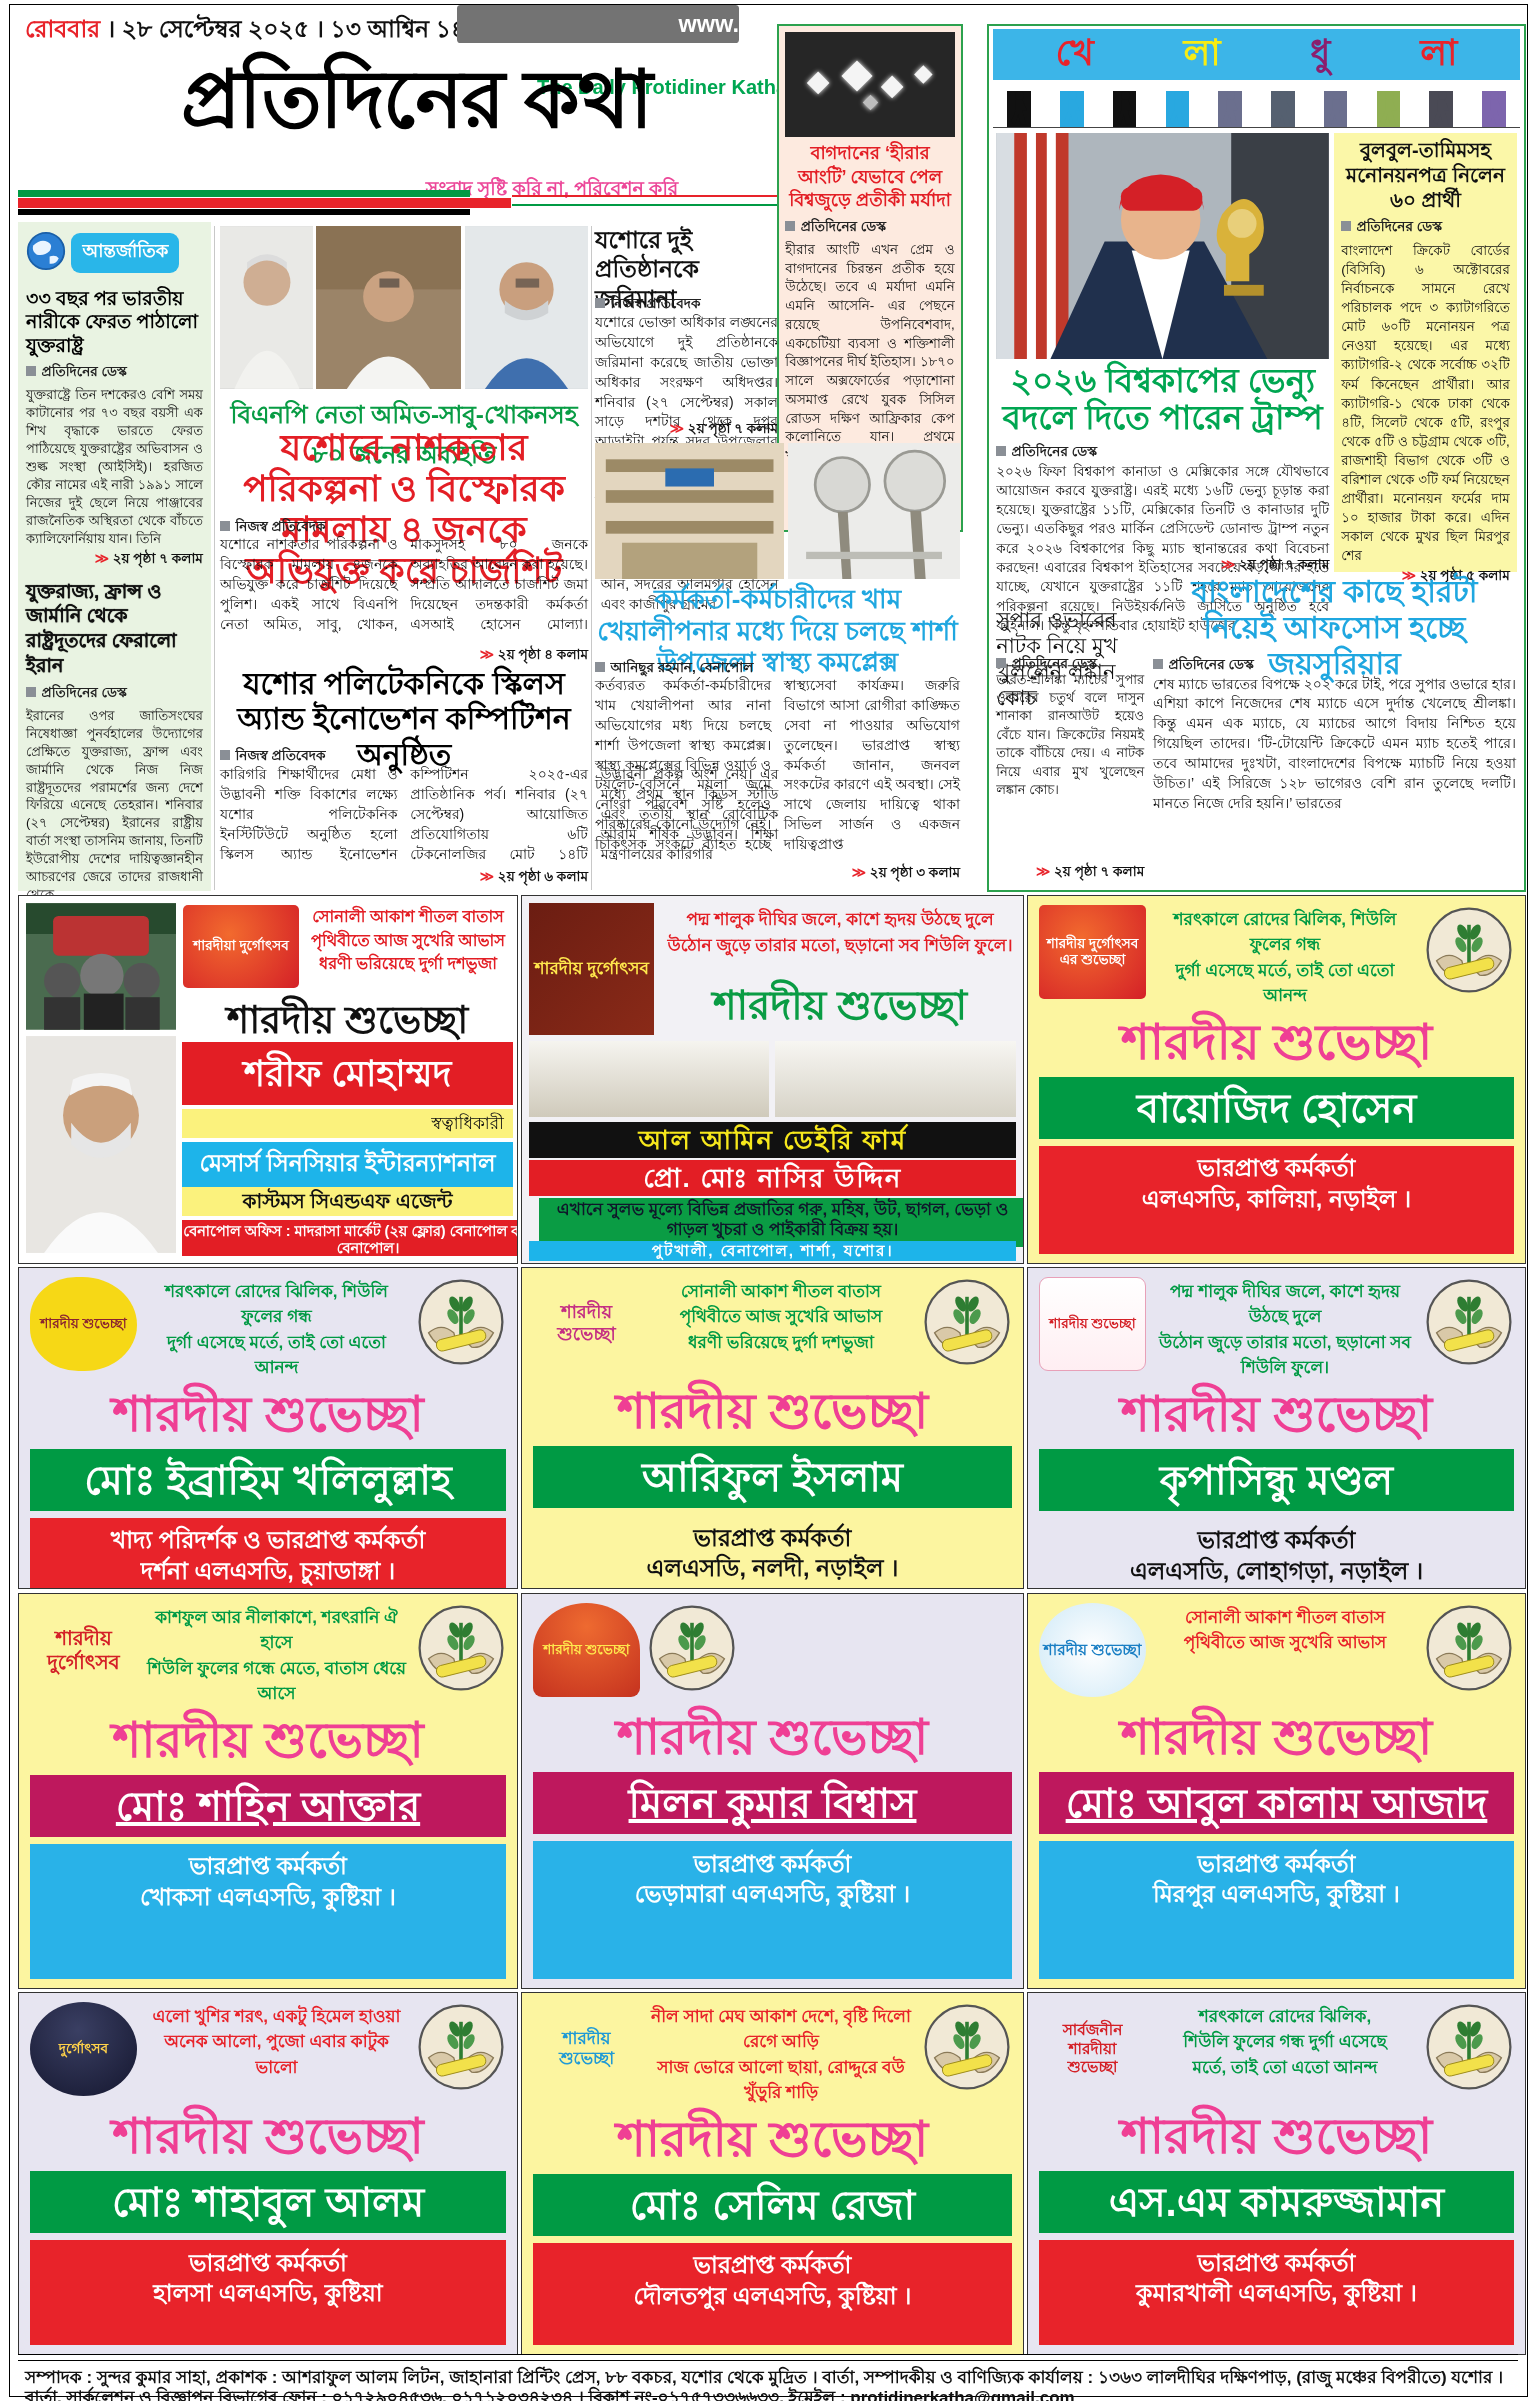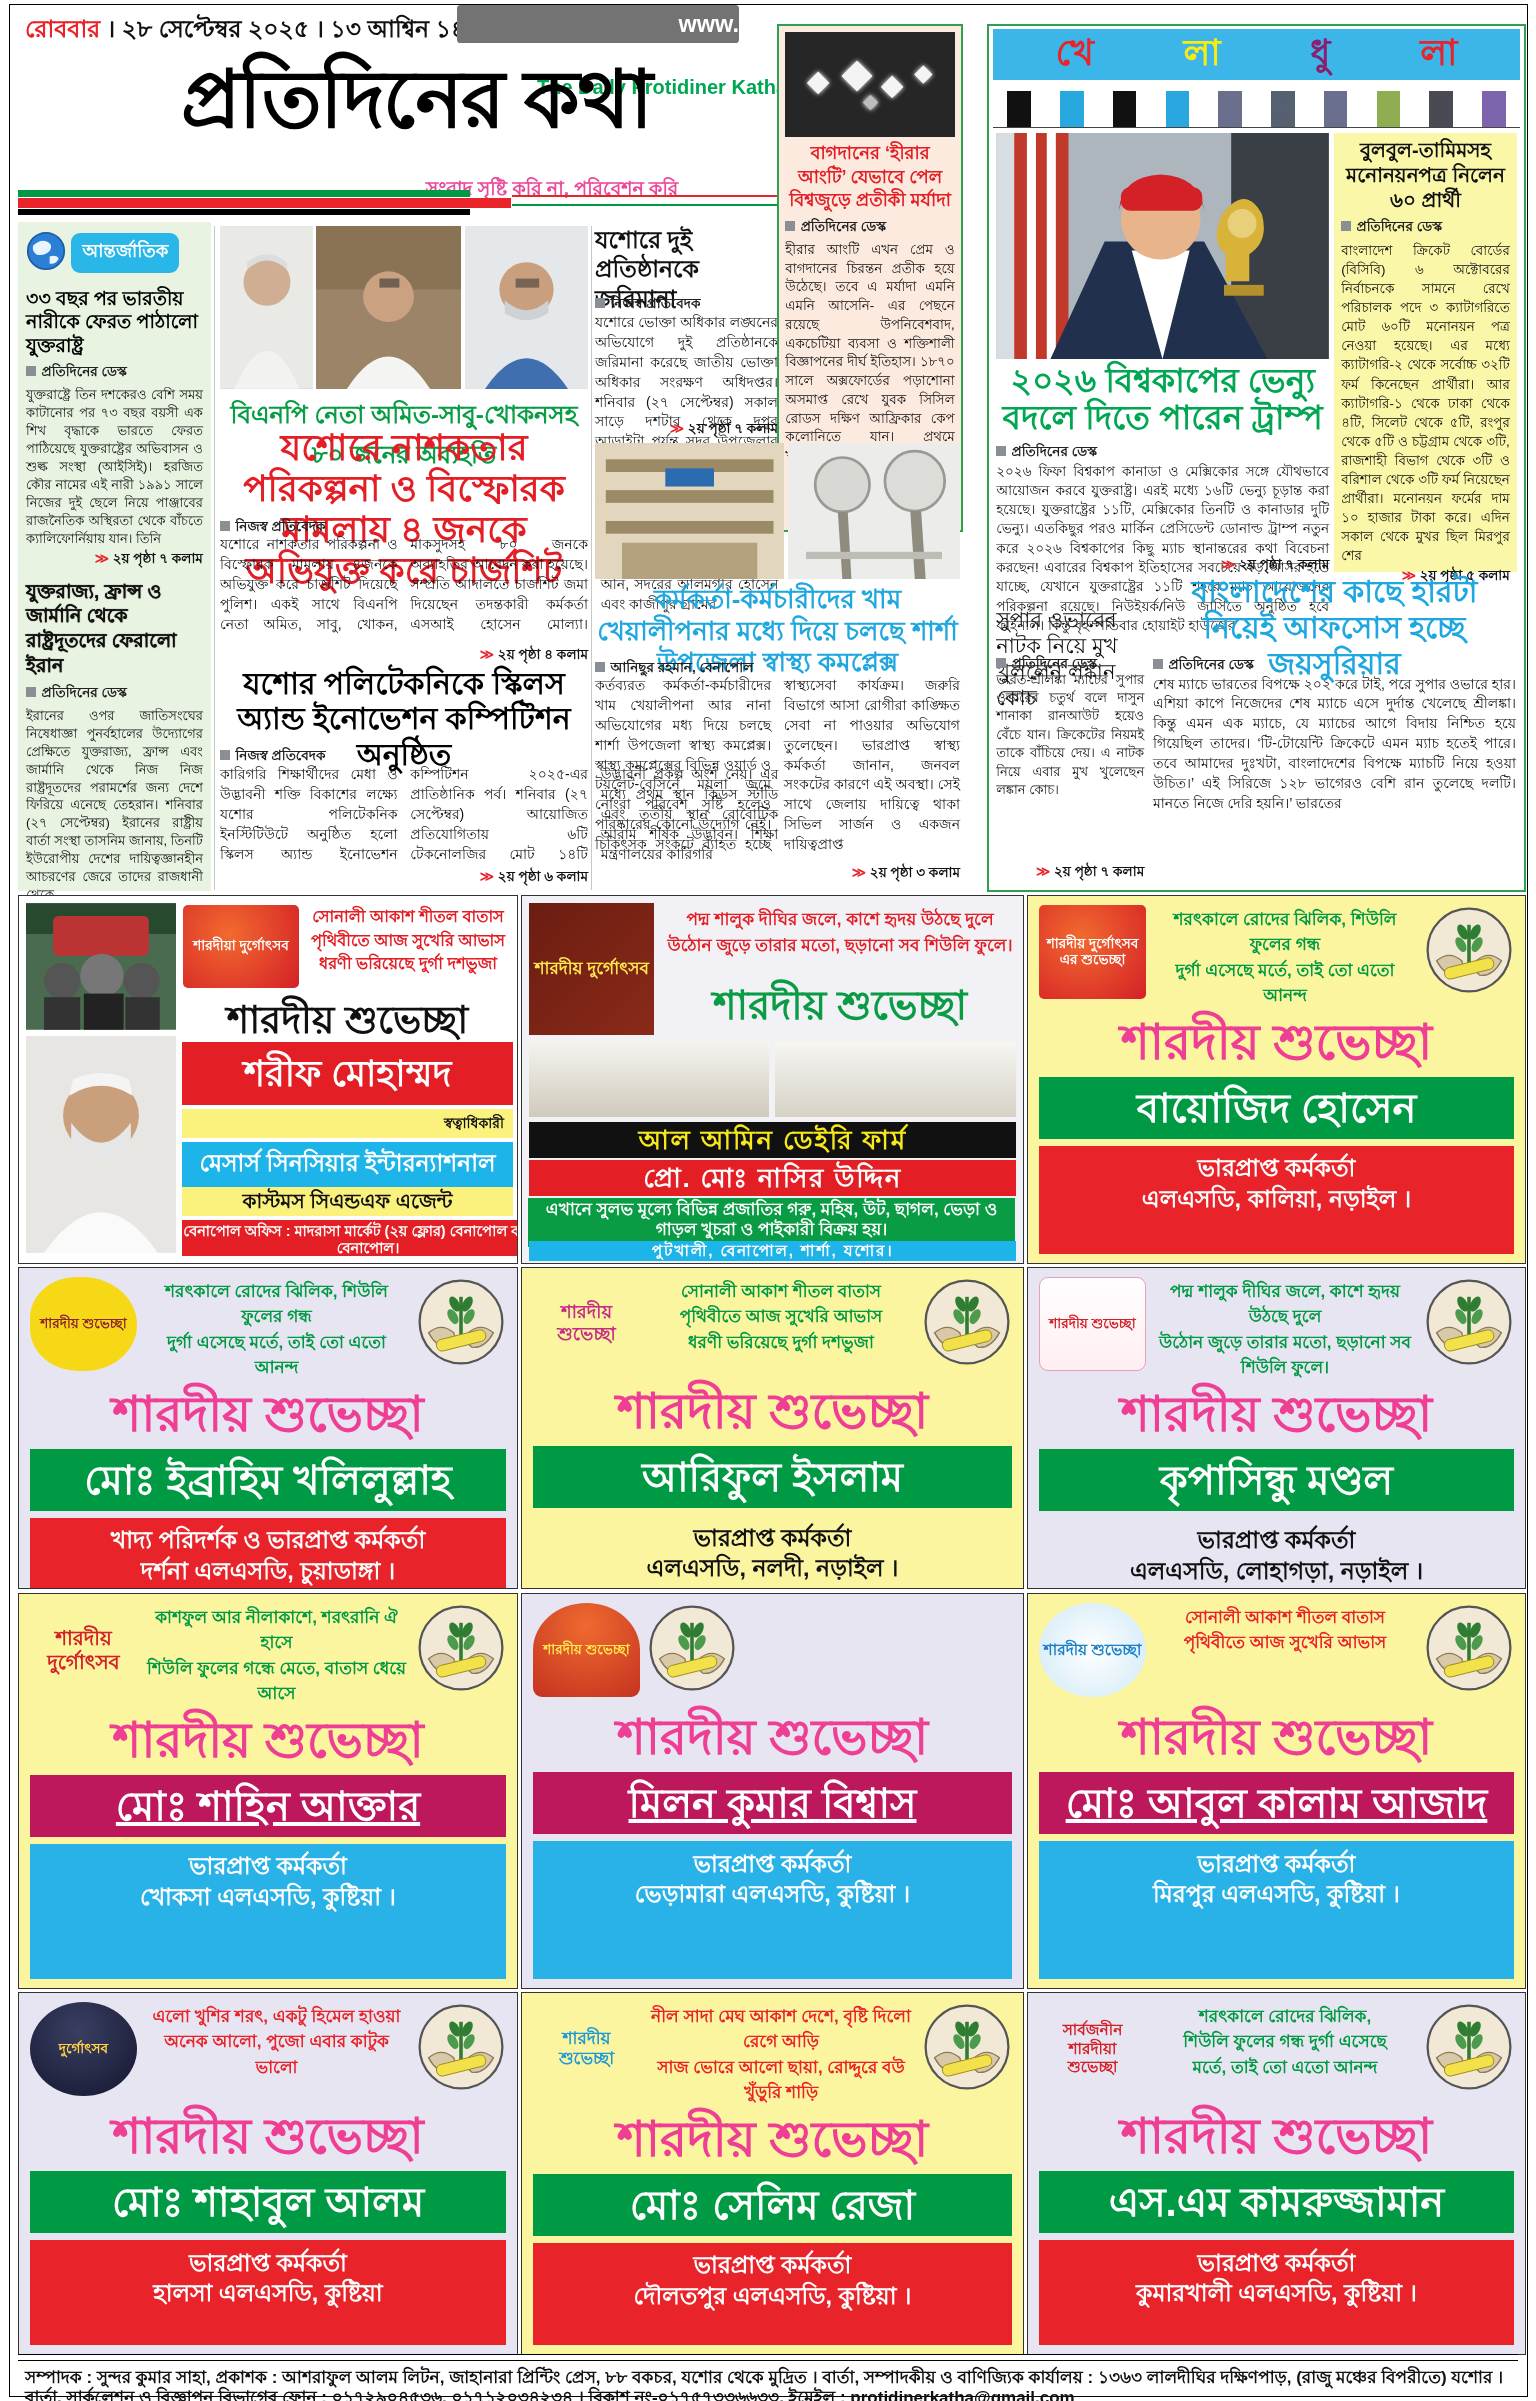--- a/index.html
+++ b/index.html
@@ -128,36 +128,36 @@
   .badge-blue-splash{background:radial-gradient(circle,#ffffff,#cfe9f7);color:#1a7fc4;border-radius:50%;font-size:15.4px;}
   .badge-dark-circle{background:radial-gradient(circle at 45% 30%,#3a3f63,#14162e);color:#ffd24a;border-radius:50%;}
   .badge-blue-script{color:#1f9ad6;font-size:17px;}
   .badge-red-script{color:#d42027;font-size:15.4px;}
 
   
   .sharif-inner{position:relative;width:100%;height:100%;}
   .sharif-poem{position:absolute;left:287px;top:9px;width:204px;text-align:center;color:#e31e25;font-size:16.3px;font-weight:700;line-height:1.45;}
   .sharif-greet{position:absolute;left:163px;top:94px;width:331px;text-align:center;color:#101010;font-size:38px;font-weight:900;}
   .sharif-name{position:absolute;left:163px;top:146px;width:331px;height:63px;background:#e31e25;color:#fff;font-size:36px;font-weight:900;text-align:center;line-height:63px;}
-  .sharif-title{position:absolute;left:163px;top:213px;width:322px;height:29px;background:#fbf27d;color:#111;font-size:14px;font-weight:700;text-align:right;padding-right:9px;line-height:29px;}
+  .sharif-title{position:absolute;left:163px;top:213px;width:322px;height:29px;background:#fbf27d;color:#111;font-size:17px;font-weight:400;text-align:right;padding-right:9px;line-height:29px;}
   .sharif-co{position:absolute;left:163px;top:246px;width:331px;height:46px;background:#1db4ea;color:#fff;font-size:23.5px;font-weight:900;text-align:center;line-height:42px;}
   .sharif-role{position:absolute;left:163px;top:291px;width:331px;height:29px;background:#fbf27d;color:#111;font-size:20px;font-weight:800;text-align:center;line-height:29px;}
   .sharif-addr{position:absolute;left:163px;top:324px;width:372px;height:36px;background:#e31e25;color:#fff;font-size:14.5px;font-weight:700;text-align:center;line-height:1.2;padding-top:2.7px;box-sizing:border-box;}
 
   
   .dairy-inner{position:relative;width:100%;height:100%;background:#f2f1f5;}
   .dairy-badge{position:absolute;left:7.2px;top:7.2px;width:125px;height:132px;background:linear-gradient(135deg,#6b1d12,#8a2a18);
                color:#ffe84d;display:flex;align-items:center;justify-content:center;text-align:center;font-size:17px;font-weight:800;}
   .dairy-poem{position:absolute;left:141px;top:11px;width:354px;text-align:center;color:#e31e25;font-size:17px;font-weight:800;line-height:1.5;}
   .dairy-greet{position:absolute;left:141px;top:78px;width:354px;text-align:center;color:#0a9c44;font-size:40px;font-weight:900;}
   .dairy-ph1{position:absolute;left:7.2px;top:145px;width:240px;height:76px;background:linear-gradient(180deg,#f5f4ef,#cfcabb);}
   .dairy-ph2{position:absolute;left:253px;top:145px;width:241px;height:76px;background:linear-gradient(180deg,#f7f6f2,#d6d2c6);}
   .dairy-name{position:absolute;left:7.2px;top:226px;width:487px;height:36px;background:#111;color:#f7e81c;font-size:26px;font-weight:900;text-align:center;line-height:36px;letter-spacing:1.8px;}
   .dairy-prop{position:absolute;left:7.2px;top:264px;width:487px;height:36px;background:#e31e25;color:#fff;font-size:26px;font-weight:900;text-align:center;line-height:36px;letter-spacing:1.8px;}
-  .dairy-detail{position:absolute;left:6px;top:302px;width:487px;height:49px;background:#0a9c44;color:#ffffff;font-size:17px;font-weight:800;text-align:center;line-height:1.2;padding-top:1.8px;box-sizing:border-box;}
+  .dairy-detail{position:absolute;left:17px;top:302px;width:487px;height:49px;background:#0a9c44;color:#0f172a;font-size:17px;font-weight:800;text-align:center;line-height:1.2;padding-top:1.8px;box-sizing:border-box;}
   .dairy-loc{position:absolute;left:7.2px;top:345px;width:487px;height:20px;background:#1db4ea;color:#fff;font-size:15.4px;font-weight:800;text-align:center;line-height:20px;letter-spacing:1.8px;}
 
   
   .footer-rule{left:18px;top:2354px;width:1500px;height:5.4px;border-top:1.8px solid #000;border-bottom:1.8px solid #000;}
   .footer-l1{left:25px;top:2364px;width:1491px;font-size:17px;font-weight:600;}
   .footer-l2{left:25px;top:2384px;width:1491px;font-size:17px;font-weight:600;}
 </style>
 </head>
 <body>
 

